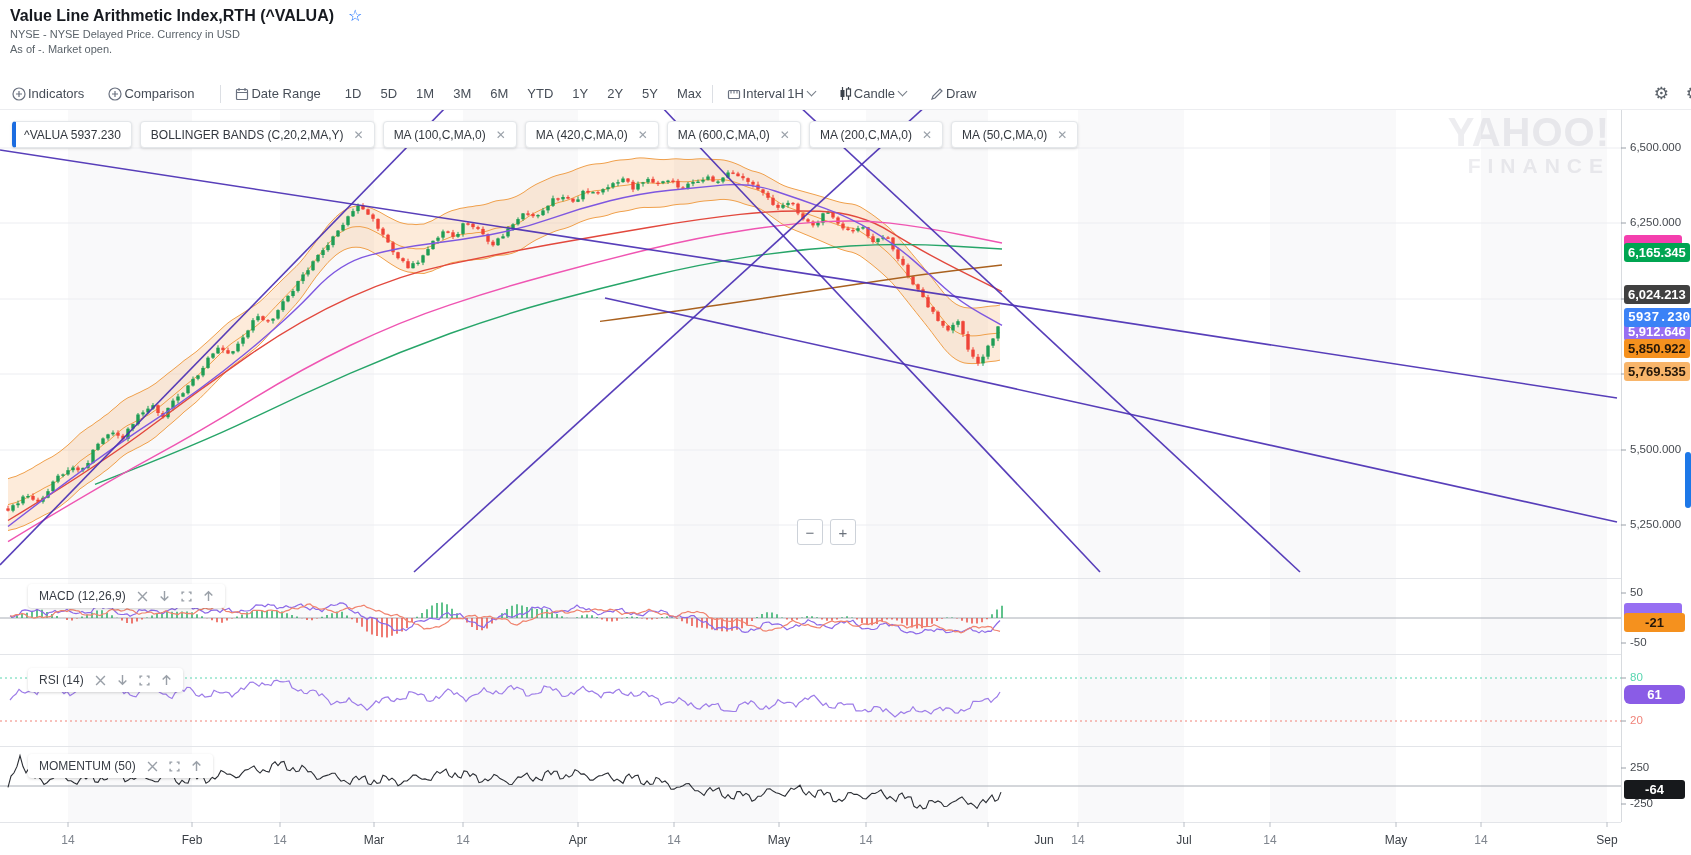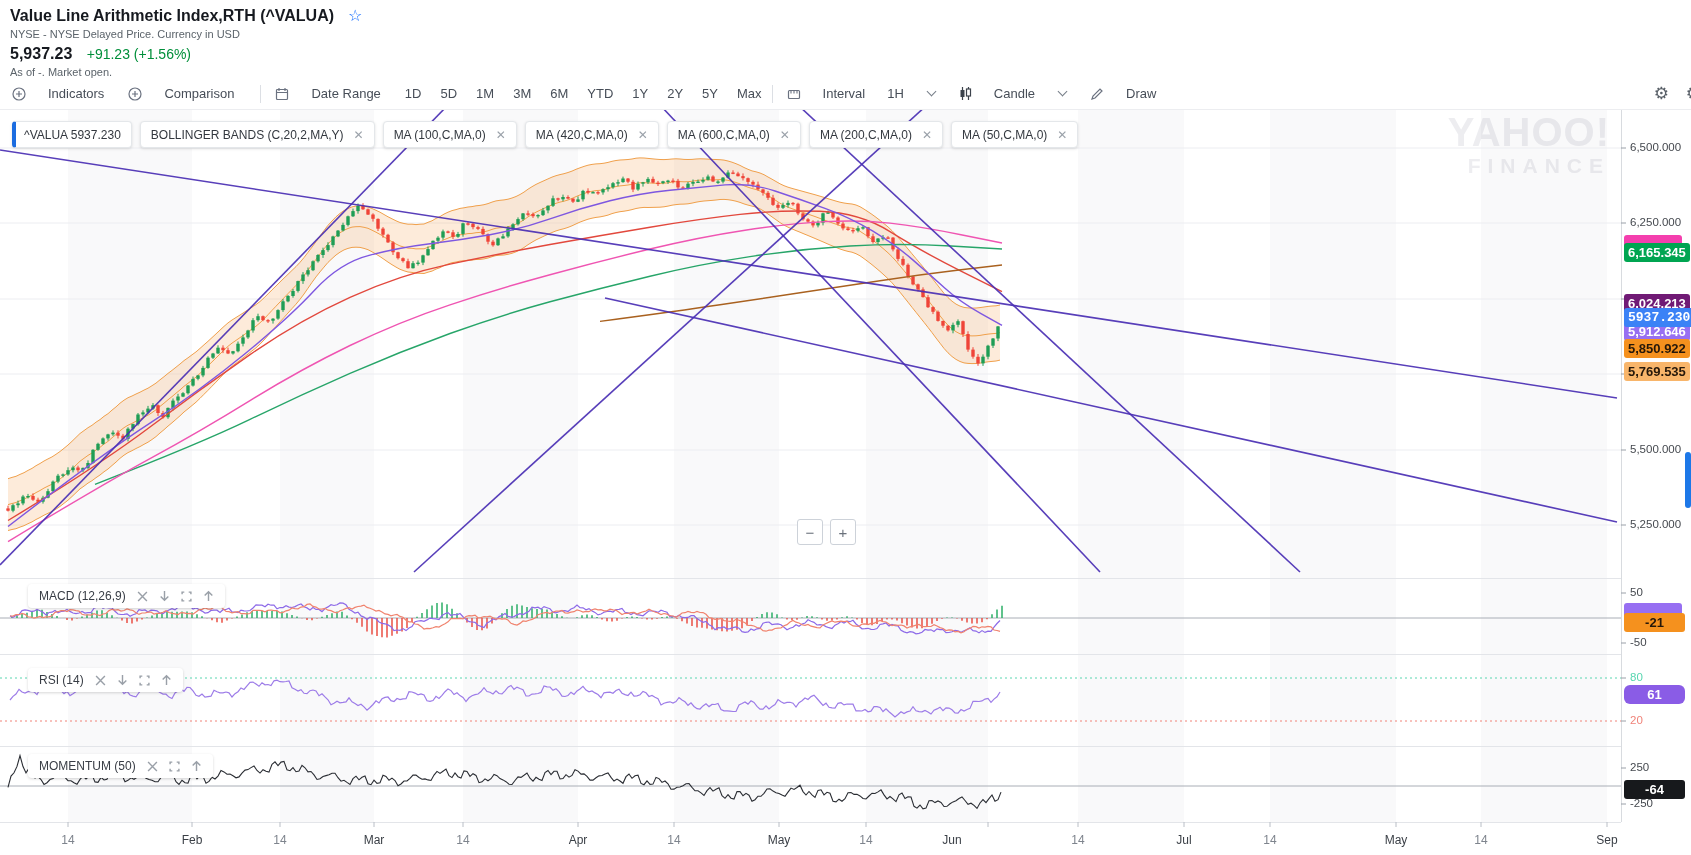--- a/index.html
+++ b/index.html
@@ -10,21 +10,21 @@
   .hdr .t{font-size:16px;font-weight:700;display:inline-block;}
   .hdr .star{color:#0f69ff;font-size:16px;margin-left:14px;cursor:pointer;}
   .hdr .sub{font-size:11px;color:#5b636a;margin-top:3px;}
   .hdr .pr{font-size:16px;font-weight:700;margin-top:5px;display:inline-block;}
   .hdr .chg{font-size:14px;color:#008f3a;margin-left:10px;font-weight:400;}
   .hdr .asof{font-size:11px;color:#5b636a;margin-top:3px;}
   
   .tbar{position:absolute;top:78px;left:0;width:1691px;height:32px;z-index:4;background:#fff;
         border-bottom:1px solid #ecedf0;display:flex;align-items:center;padding-left:12px;
         box-sizing:border-box;font-size:13px;color:#474e58;}
-  .titem{display:inline-flex;align-items:center;gap:22px;margin-right:24px;cursor:pointer;white-space:nowrap;}
+  .titem{display:inline-flex;align-items:center;gap:2px;margin-right:24px;cursor:pointer;white-space:nowrap;}
   .vdiv{width:1px;height:18px;background:#dcdfe4;margin:0 14px 0 2px;}
   #ranges{display:inline-flex;gap:19px;margin-right:8px;}
   .range{cursor:pointer;color:#474e58;}
   .chev{width:6px;height:6px;border-right:1.5px solid #767e88;border-bottom:1.5px solid #767e88;
         transform:rotate(45deg);display:inline-block;margin:-2px 0 2px 2px;}
   .gear{position:absolute;right:22px;top:83px;font-size:17px;color:#596068;z-index:4;cursor:pointer;}
   .gear2{position:absolute;right:-10px;top:83px;font-size:17px;color:#596068;z-index:4;}
   
   .wm{position:absolute;top:112px;left:1396px;width:214px;text-align:right;z-index:0;user-select:none;}
   .wm .l1{font-size:40px;font-weight:700;color:#ededf0;letter-spacing:1px;line-height:1;}
@@ -757,24 +757,20 @@
       <line x1="1270" y1="822" x2="1270" y2="827" stroke="#b9bec6" stroke-width="1"></line>
       <line x1="1396" y1="822" x2="1396" y2="827" stroke="#b9bec6" stroke-width="1"></line>
       <line x1="1481" y1="822" x2="1481" y2="827" stroke="#b9bec6" stroke-width="1"></line>
       <line x1="1607" y1="822" x2="1607" y2="827" stroke="#b9bec6" stroke-width="1"></line>
     </g>
   </svg>
 
 <div class="hdr">
   <span class="t">Value Line Arithmetic Index,RTH (^VALUA)</span><span class="star">☆</span>
   <div class="sub">NYSE - NYSE Delayed Price. Currency in USD</div>
-  <div>
-    <span class="pr">5,937.23</span>
-    <span class="chg">+91.23 (+1.56%)</span>
-  </div>
   <div class="asof">As of -. Market open.</div>
 </div>
 
 <div class="tbar">
   <span class="titem">
     <svg width="14" height="14" viewBox="0 0 14 14">
         <circle cx="7" cy="7" r="6" fill="none" stroke="#6b7280" stroke-width="1.2"></circle>
         <path d="M7 4v6M4 7h6" stroke="#6b7280" stroke-width="1.2"></path>
       </svg>
     <span>Indicators</span>
@@ -871,39 +867,39 @@
     <div class="ytick" style="top: 443px;">5,500.000</div>
     <div class="ytick" style="top: 518px;">5,250.000</div>
     <div class="ytick" style="top: 586px; color: rgb(69, 73, 79);">50</div>
     <div class="ytick" style="top: 636px; color: rgb(69, 73, 79);">-50</div>
     <div class="ytick" style="top: 671px; color: rgb(88, 214, 176);">80</div>
     <div class="ytick" style="top: 714px; color: rgb(240, 131, 121);">20</div>
     <div class="ytick" style="top: 761px; color: rgb(69, 73, 79);">250</div>
     <div class="ytick" style="top: 797px; color: rgb(69, 73, 79);">-250</div>
     <div class="badge" style="top: 235px; background: rgb(244, 63, 174); color: rgb(255, 255, 255); z-index: 5; height: 15px; min-width: 58px;"></div>
     <div class="badge" style="top: 243px; background: rgb(0, 165, 81); color: rgb(255, 255, 255); z-index: 6;">6,165.345</div>
-    <div class="badge" style="top: 294px; background: #701a75; color: rgb(255, 255, 255); z-index: 7;">6,024.213</div>
+    <div class="badge" style="top: 285px; background: #404040; color: rgb(255, 255, 255); z-index: 7;">6,024.213</div>
     <div class="badge" style="top: 322px; background: rgb(151, 111, 242); color: rgb(255, 255, 255); z-index: 8;">5,912.646</div>
     <div class="badge" style="top: 308px; background: #3b82f6; color: rgb(255, 255, 255); z-index: 9; font-family: Liberation Mono, monospace;">5937.230</div>
     <div class="badge" style="top: 339px; background: rgb(245, 145, 30); color: rgb(38, 24, 10); z-index: 10;">5,850.922</div>
     <div class="badge" style="top: 362px; background: rgb(248, 181, 106); color: rgb(38, 24, 10); z-index: 11;">5,769.535</div>
     <div class="badge" style="top: 603px; background: rgb(151, 111, 242); color: rgb(255, 255, 255); z-index: 12; height: 15px; min-width: 58px;"></div>
     <div class="badge" style="top: 613px; background: rgb(245, 145, 30); color: rgb(38, 24, 10); z-index: 13;">-21</div>
     <div class="badge" style="top: 685px; background: rgb(138, 92, 230); color: rgb(255, 255, 255); z-index: 14; border-radius: 6px;">61</div>
     <div class="badge" style="top: 780px; background: rgb(23, 25, 28); color: rgb(255, 255, 255); z-index: 15;">-64</div>
     <div class="xlab minor" style="left: 68px;">14</div>
     <div class="xlab major" style="left: 192px;">Feb</div>
     <div class="xlab minor" style="left: 280px;">14</div>
     <div class="xlab major" style="left: 374px;">Mar</div>
     <div class="xlab minor" style="left: 463px;">14</div>
     <div class="xlab major" style="left: 578px;">Apr</div>
     <div class="xlab minor" style="left: 674px;">14</div>
     <div class="xlab major" style="left: 779px;">May</div>
     <div class="xlab minor" style="left: 866px;">14</div>
-    <div class="xlab major" style="left: 952px;">Jun</div>
+    <div class="xlab major" style="left: 1044px;">Jun</div>
     <div class="xlab minor" style="left: 1078px;">14</div>
     <div class="xlab major" style="left: 1184px;">Jul</div>
     <div class="xlab minor" style="left: 1270px;">14</div>
     <div class="xlab major" style="left: 1396px;">May</div>
     <div class="xlab minor" style="left: 1481px;">14</div>
     <div class="xlab major" style="left: 1607px;">Sep</div>
   </div>
 
 <div class="chip" style="left:28px;top:584px;">
   <span>MACD (12,26,9)</span>

